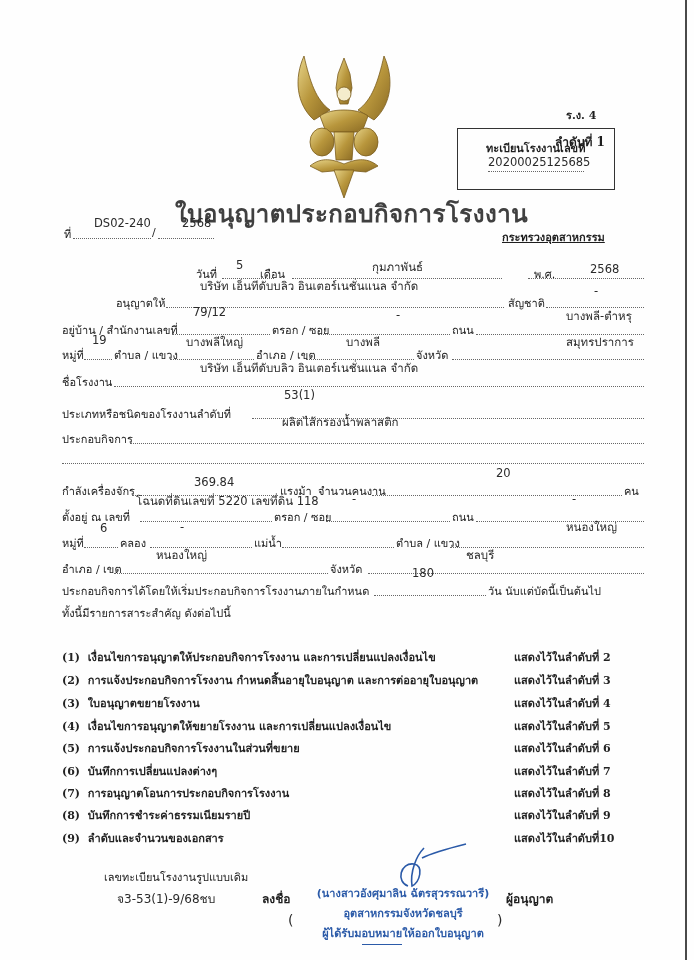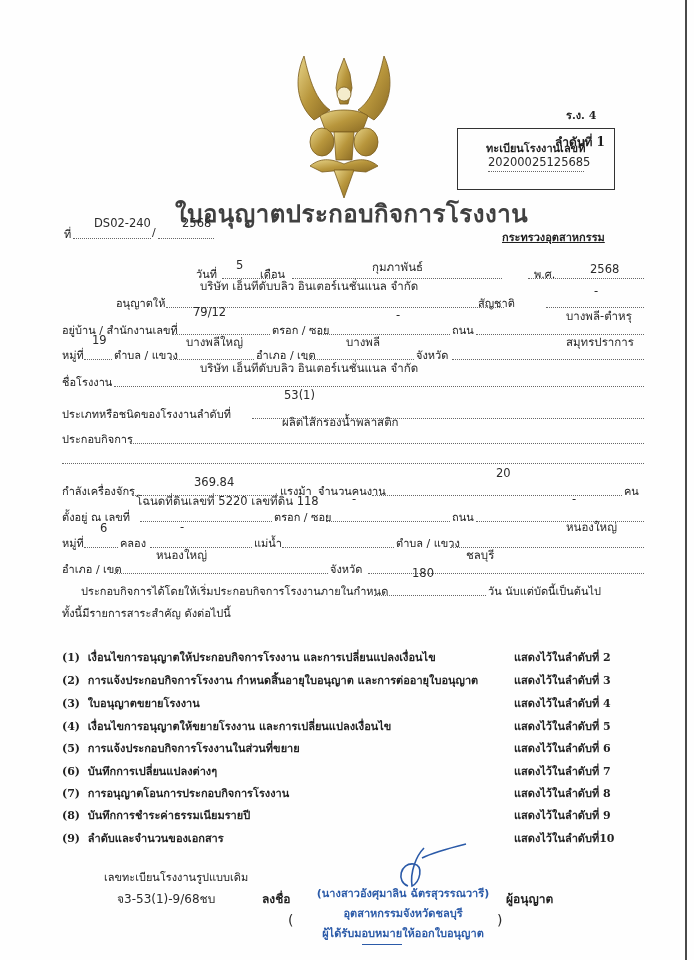--- a/index.html
+++ b/index.html
@@ -72,21 +72,21 @@
   <div class="abs lbl" style="left:260px;top:265px;">เดือน</div>
   <div class="dots" style="left:292px;top:278px;width:210px;"></div>
   <div class="abs val" style="left:372px;top:258px;">กุมภาพันธ์</div>
   <div class="abs lbl" style="left:534px;top:265px;">พ.ศ.</div>
   <div class="dots" style="left:528px;top:278px;width:116px;"></div>
   <div class="abs val" style="left:590px;top:262px;">2568</div>
 
   <div class="abs val" style="left:200px;top:277px;">บริษัท เอ็นทีดับบลิว อินเตอร์เนชั่นแนล จำกัด</div>
   <div class="abs lbl" style="left:116px;top:294px;">อนุญาตให้</div>
   <div class="dots" style="left:166px;top:307px;width:338px;"></div>
-  <div class="abs lbl" style="left:478px;top:294px;">สัญชาติ</div>
+  <div class="abs lbl" style="left:508px;top:294px;">สัญชาติ</div>
   <div class="dots" style="left:546px;top:307px;width:98px;"></div>
   <div class="abs val" style="left:594px;top:284px;">-</div>
 
   <div class="abs val" style="left:193px;top:305px;">79/12</div>
   <div class="abs lbl" style="left:62px;top:321px;">อยู่บ้าน / สำนักงานเลขที่</div>
   <div class="dots" style="left:172px;top:334px;width:98px;"></div>
   <div class="abs lbl" style="left:272px;top:321px;">ตรอก / ซอย</div>
   <div class="dots" style="left:318px;top:334px;width:132px;"></div>
   <div class="abs val" style="left:396px;top:308px;">-</div>
   <div class="abs lbl" style="left:452px;top:321px;">ถนน</div>
@@ -151,21 +151,21 @@
   <div class="abs val" style="left:566px;top:518px;">หนองใหญ่</div>
 
   <div class="abs val" style="left:156px;top:546px;">หนองใหญ่</div>
   <div class="abs lbl" style="left:62px;top:560px;">อำเภอ / เขต</div>
   <div class="dots" style="left:114px;top:573px;width:214px;"></div>
   <div class="abs lbl" style="left:330px;top:560px;">จังหวัด</div>
   <div class="dots" style="left:368px;top:573px;width:276px;"></div>
   <div class="abs val" style="left:466px;top:546px;">ชลบุรี</div>
 
   <div class="abs val" style="left:412px;top:566px;">180</div>
-  <div class="abs lbl" style="left:62px;top:582px;margin-left:19px;">ประกอบกิจการได้โดยให้เริ่มประกอบกิจการโรงงานภายในกำหนด</div>
+  <div class="abs lbl" style="left:62px;top:582px;">ประกอบกิจการได้โดยให้เริ่มประกอบกิจการโรงงานภายในกำหนด</div>
   <div class="dots" style="left:374px;top:595px;width:112px;"></div>
   <div class="abs lbl" style="left:488px;top:582px;">วัน  นับแต่บัดนี้เป็นต้นไป</div>
   <div class="abs lbl" style="left:62px;top:604px;">ทั้งนี้มีรายการสาระสำคัญ  ดังต่อไปนี้</div>
 
   <div class="list-item" style="top:648px;"><span>(1)</span>&nbsp;&nbsp;<span>เงื่อนไขการอนุญาตให้ประกอบกิจการโรงงาน และการเปลี่ยนแปลงเงื่อนไข</span></div>
   <div class="list-ref" style="top:648px;">แสดงไว้ในลำดับที่ 2</div>
   <div class="list-item" style="top:671px;"><span>(2)</span>&nbsp;&nbsp;<span>การแจ้งประกอบกิจการโรงงาน  กำหนดสิ้นอายุใบอนุญาต  และการต่ออายุใบอนุญาต</span></div>
   <div class="list-ref" style="top:671px;">แสดงไว้ในลำดับที่ 3</div>
   <div class="list-item" style="top:694px;"><span>(3)</span>&nbsp;&nbsp;<span>ใบอนุญาตขยายโรงงาน</span></div>
   <div class="list-ref" style="top:694px;">แสดงไว้ในลำดับที่ 4</div>

